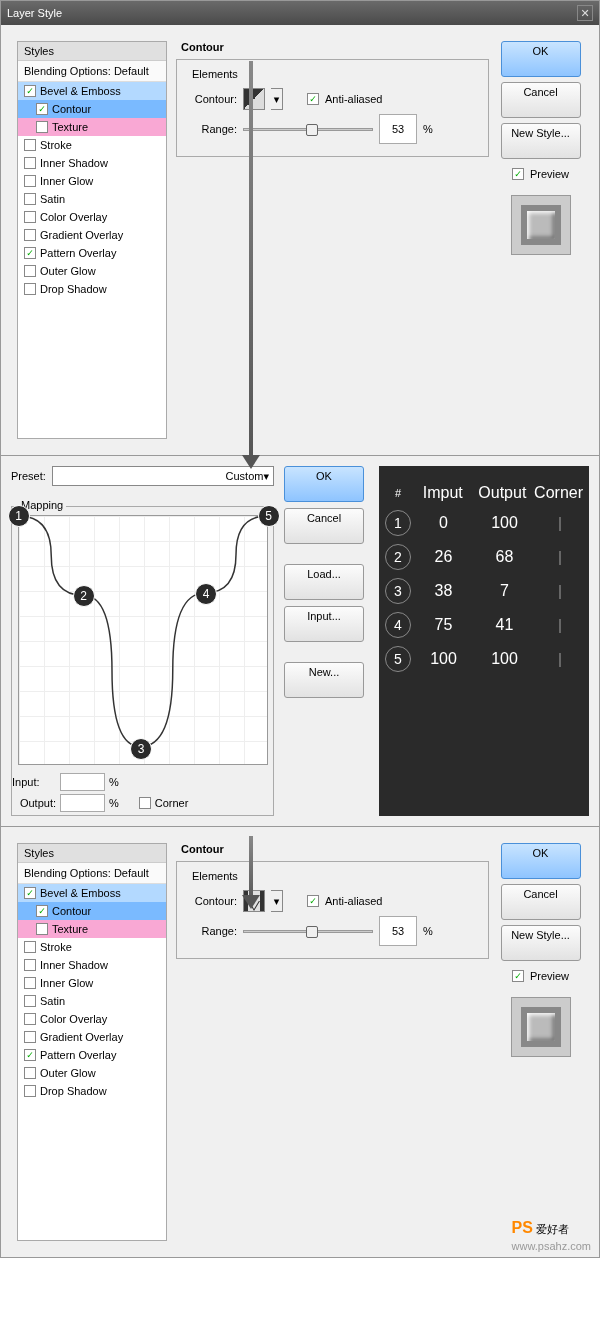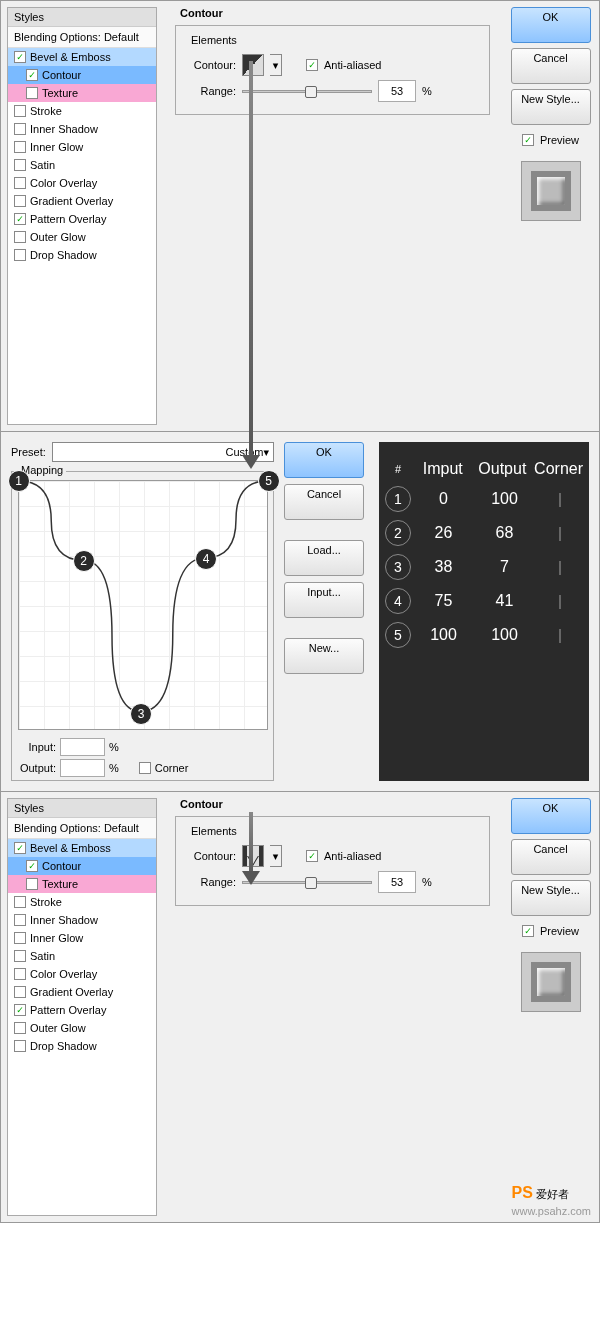--- a/index.html
+++ b/index.html
@@ -1,49 +1,49 @@
 <!DOCTYPE html>
 <html><head>
 <meta charset="utf-8">
 <style>
 *{box-sizing:border-box;margin:0;padding:0;font-family:Tahoma,Arial,sans-serif;font-size:11px;color:#000}
 body{background:#fff;width:600px}
 .panel{background:#f0f0f0;border:1px solid #999;position:relative}
 .titlebar{background:linear-gradient(#6a6a6a,#4a4a4a);color:#fff;padding:4px 6px;font-size:12px;display:flex;justify-content:space-between;align-items:center}
 .titlebar span{color:#fff}
 .titlebar-close{width:16px;height:16px;border:1px solid #888;display:flex;align-items:center;justify-content:center;color:#ddd;cursor:pointer}
-.ls-body{display:flex;padding:6px;gap:16px;min-height:430px}
+.ls-body{display:flex;padding:16px;gap:7px;min-height:430px}
 .styles-col{width:150px;border:1px solid #aaa;background:#fff}
 .styles-head{background:#e0e0e0;padding:3px 6px;border-bottom:1px solid #ccc}
 .styles-blend{padding:4px 6px;border-bottom:1px solid #ddd;background:#fafafa}
 .style-item{display:flex;align-items:center;gap:4px;padding:3px 6px;cursor:pointer}
 .style-item.l1{background:#b3d9ff}
 .style-item.l2{background:#7abaff;padding-left:18px}
 .style-item.l2b{background:#f9a8d4;padding-left:18px}
 .cb{width:12px;height:12px;border:1px solid #888;background:#fff;display:inline-flex;align-items:center;justify-content:center;font-size:9px;color:#0a0}
 .cb.checked::after{content:"✓"}
 .center-col{flex:1}
 .fieldset{border:1px solid #aaa;margin:2px;padding:8px}
 .legend{font-weight:bold;font-size:11px;margin:-14px 0 4px 4px;background:#f0f0f0;display:inline-block;padding:0 3px}
 .row{display:flex;align-items:center;gap:6px;margin:4px 0}
 .lbl{width:52px;text-align:right}
 .contour-preview{width:22px;height:22px;border:1px solid #888;background:linear-gradient(135deg,#333 0%,#333 50%,#ddd 50%,#ddd 100%)}
 .dd{width:12px;height:22px;border:1px solid #888;border-left:0;display:flex;align-items:center;justify-content:center;background:#f0f0f0}
 .slider-track{width:130px;height:3px;background:#ccc;border:1px solid #999;position:relative}
 .slider-thumb{position:absolute;top:-5px;width:12px;height:12px;background:#f0f0f0;border:1px solid #666;border-radius:2px;transform:translateX(-50%)}
-.num-input{width:38px;height:22px;border:1px solid #aaa;text-align:center;background:#fff}
+.num-input{width:38px;height:30px;border:1px solid #aaa;text-align:center;background:#fff}
 .right-col{width:85px;display:flex;flex-direction:column;gap:5px;align-items:center}
 .btn{width:80px;height:36px;border:1px solid #4a90d9;border-radius:3px;background:linear-gradient(#fff,#e0eefc);cursor:pointer;text-align:center;line-height:18px}
 .btn.plain{border:1px solid #999;background:linear-gradient(#fcfcfc,#e2e2e2)}
 .btn.ok{background:linear-gradient(#c8e4ff,#8ec4ff)}
 .preview-box{width:60px;height:60px;border:1px solid #999;background:#ccc;margin-top:6px;display:flex;align-items:center;justify-content:center}
 .preview-inner{width:40px;height:40px;border:6px solid #888;background:#bbb;box-shadow:inset 2px 2px 4px #fff,inset -2px -2px 4px #666}
 .editor{display:flex;padding:10px;gap:10px;background:#f0f0f0;border:1px solid #999;border-top:0}
 .editor-left{flex:1}
-.preset-row{display:flex;align-items:center;gap:6px;margin-bottom:9px}
+.preset-row{display:flex;align-items:center;gap:6px;margin-bottom:20px}
 .preset-select{flex:1;height:20px;border:1px solid #888;background:#fff;padding:0 4px;display:flex;align-items:center;justify-content:flex-end}
 .mapping-field{border:1px solid #aaa;position:relative}
 .mapping-legend{position:absolute;top:-8px;left:6px;background:#f0f0f0;padding:0 3px}
 .grid-area{width:250px;height:250px;background:#fff;border:1px solid #999;position:relative;margin:8px auto;background-image:linear-gradient(#eee 1px,transparent 1px),linear-gradient(90deg,#eee 1px,transparent 1px);background-size:25px 25px}
 .curve{position:absolute;inset:0}
 .point-marker{position:absolute;width:22px;height:22px;border-radius:50%;background:#2a2a2a;border:1px solid #fff;color:#fff;display:flex;align-items:center;justify-content:center;font-size:12px;transform:translate(-50%,-50%)}
 .io-row{display:flex;align-items:center;gap:4px;margin:3px 0}
 .txtfield{width:45px;height:18px;border:1px solid #aaa;background:#fff}
 .editor-btns{display:flex;flex-direction:column;gap:6px;width:85px}
 .data-table{flex:0 0 210px;background:#2a2a2a;padding:10px 6px;color:#fff;font-size:15px}
@@ -57,20 +57,24 @@
 .watermark{position:absolute;right:8px;bottom:4px;font-size:14px;color:#6bb2ff}
 .watermark b{color:#ff8800;font-size:16px}
 .contour-preview.v{background:#e0e0e0;position:relative;overflow:hidden}
 .contour-preview.v::before{content:"";position:absolute;inset:0;background:linear-gradient(to right,#333 0%,#333 20%,transparent 20%,transparent 80%,#333 80%)}
 .contour-preview.v::after{content:"";position:absolute;left:4px;right:4px;bottom:0;top:10px;background:#333;clip-path:polygon(0 0,50% 100%,100% 0,90% 0,50% 80%,10% 0)}
 </style>
 </head>
 <body>
 
 <div class="panel">
+  <div class="titlebar">
+    <span>Layer Style</span>
+    <div class="titlebar-close">✕</div>
+  </div>
   <div class="ls-body">
     <div class="styles-col">
       <div class="styles-head">Styles</div>
       <div class="styles-blend">Blending Options: Default</div>
       <div id="styles-top">
           <div class="style-item l1">
             <span class="cb checked"></span>
             <span>Bevel &amp; Emboss</span>
           </div>
           <div class="style-item l2">
@@ -174,21 +178,21 @@
         </svg>
         <div id="pointMarkers">
             <div class="point-marker" style="left: 0px; top: 0px;">1</div>
             <div class="point-marker" style="left: 65px; top: 80px;">2</div>
             <div class="point-marker" style="left: 122.5px; top: 232.5px;">3</div>
             <div class="point-marker" style="left: 187.5px; top: 77.5px;">4</div>
             <div class="point-marker" style="left: 250px; top: 0px;">5</div>
           </div>
       </div>
       <div class="io-row">
-        <span style="width:44px;text-align:right">Input:</span>
+        <span style="width:44px;text-align:left">Input:</span>
         <input class="txtfield" style="">
           <span>%</span>
       </div>
       <div class="io-row">
         <span style="width:44px;text-align:right">Output:</span>
         <input class="txtfield" style="">
           <span>%</span>
         <span style="width:12px"></span>
         <span class="cb"></span>
         <span>Corner</span>

